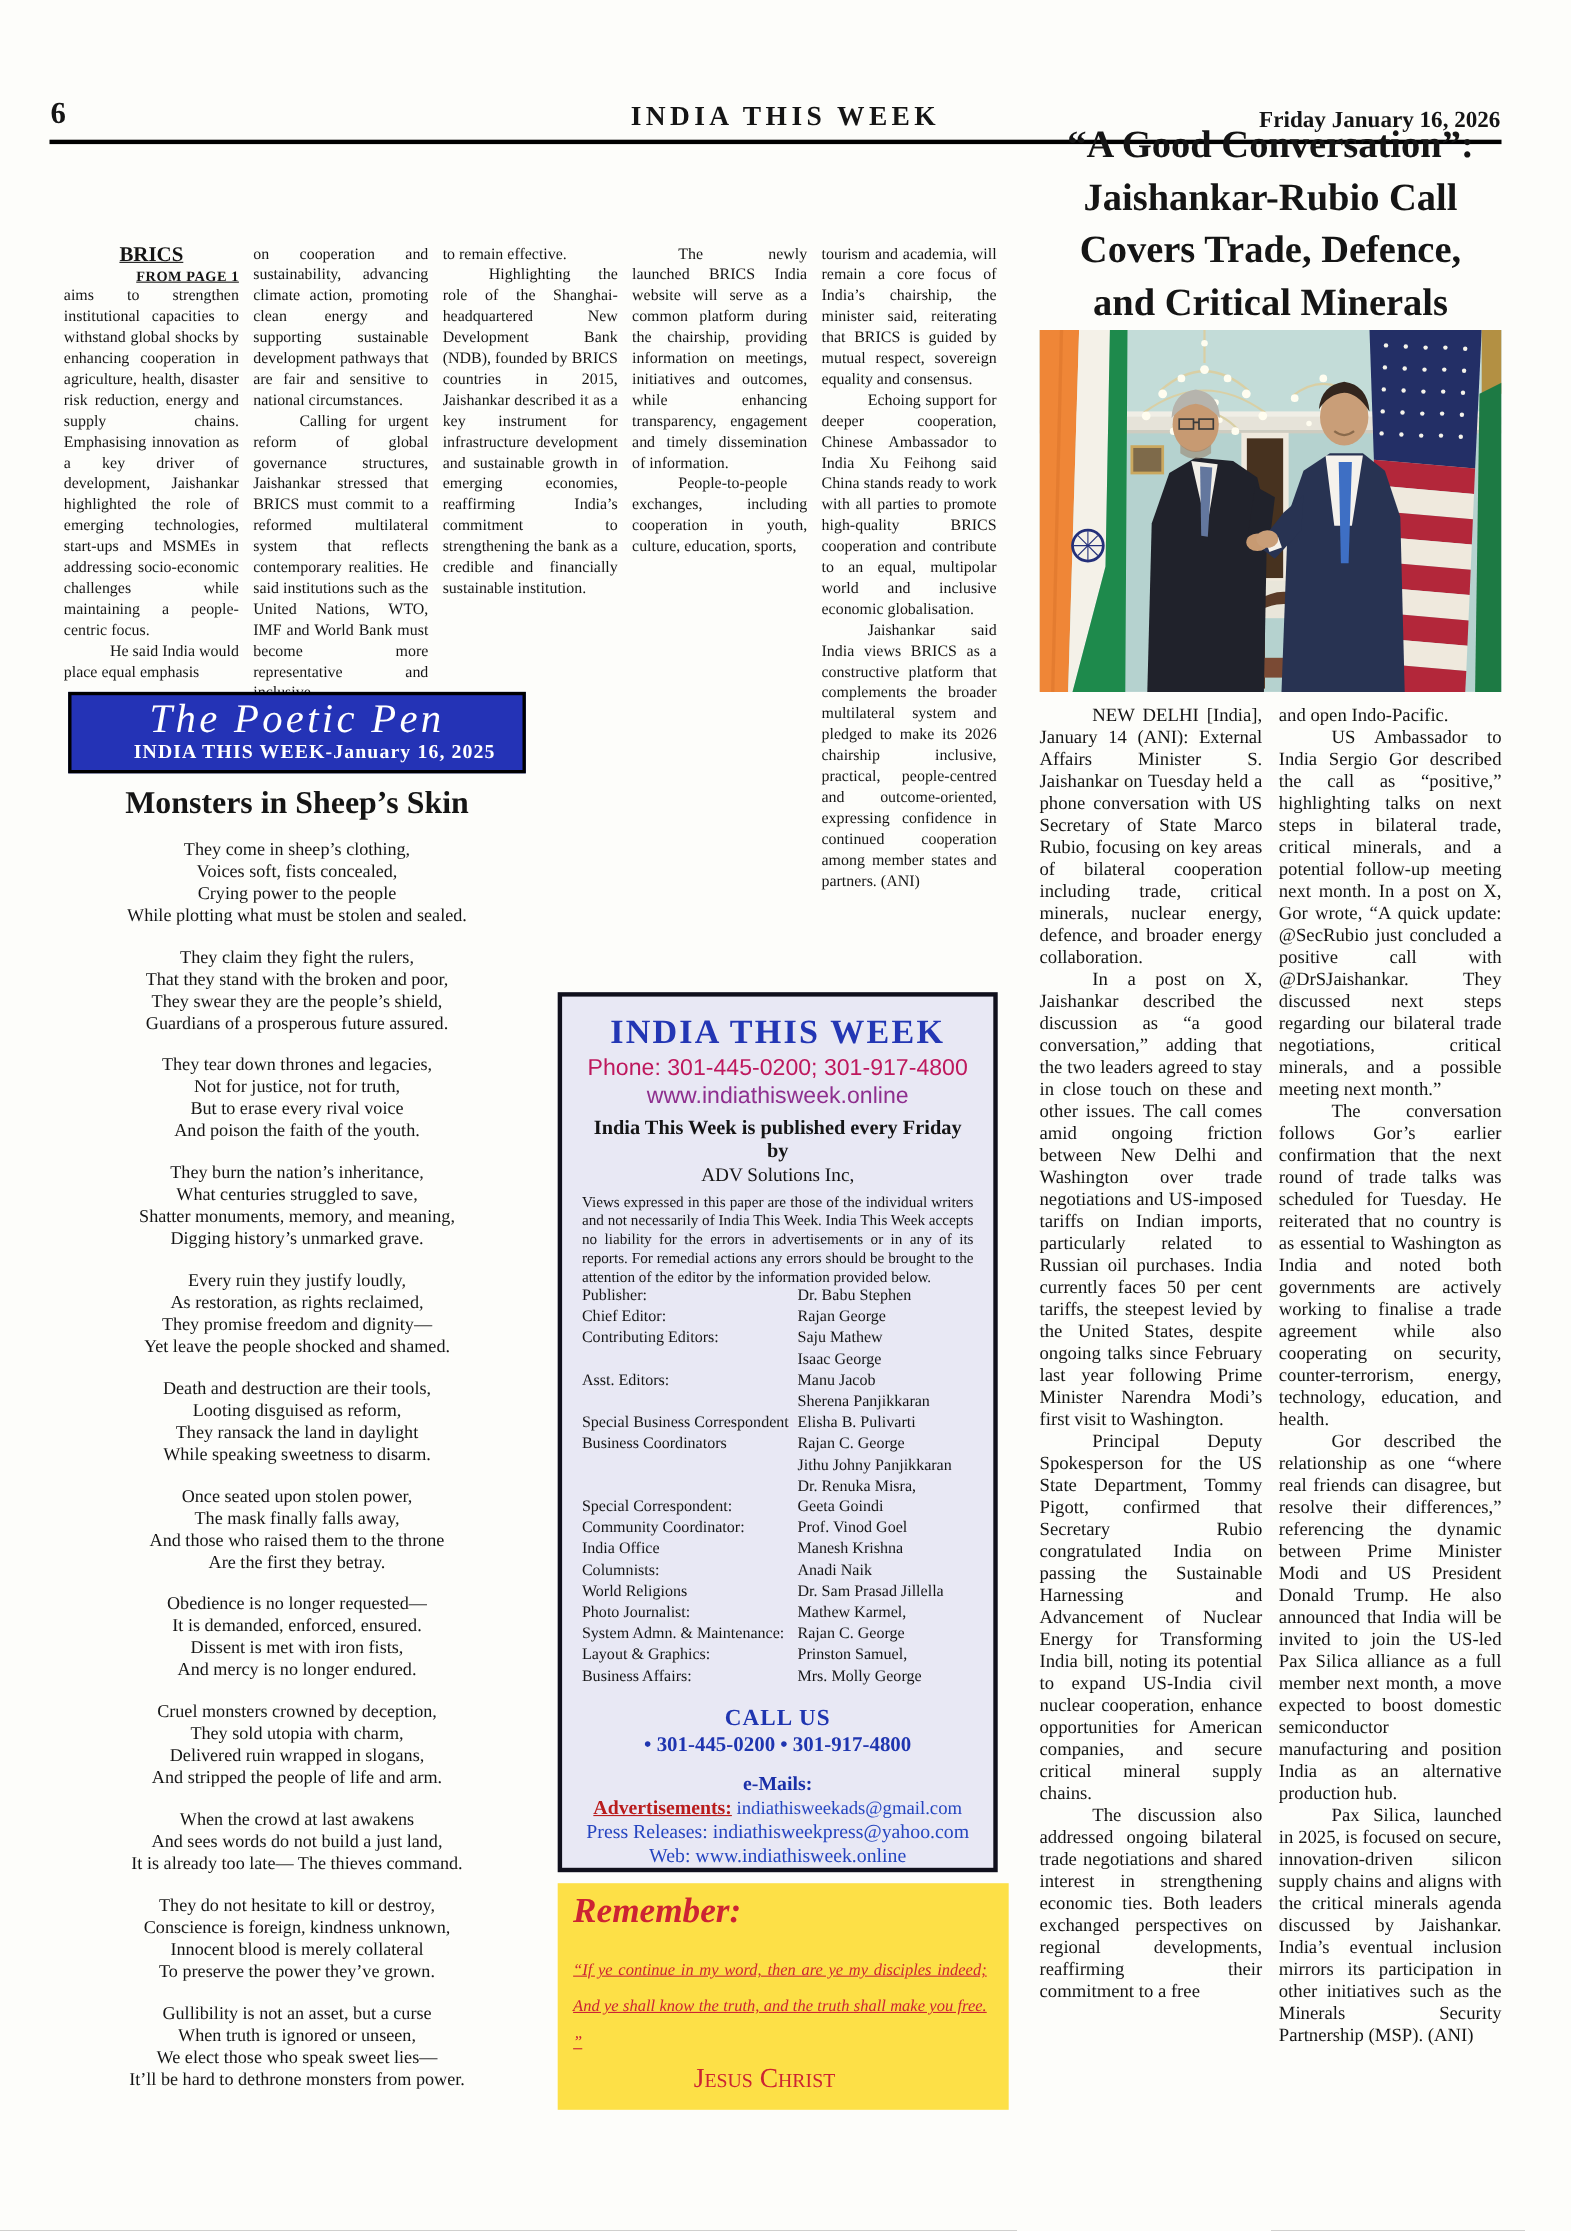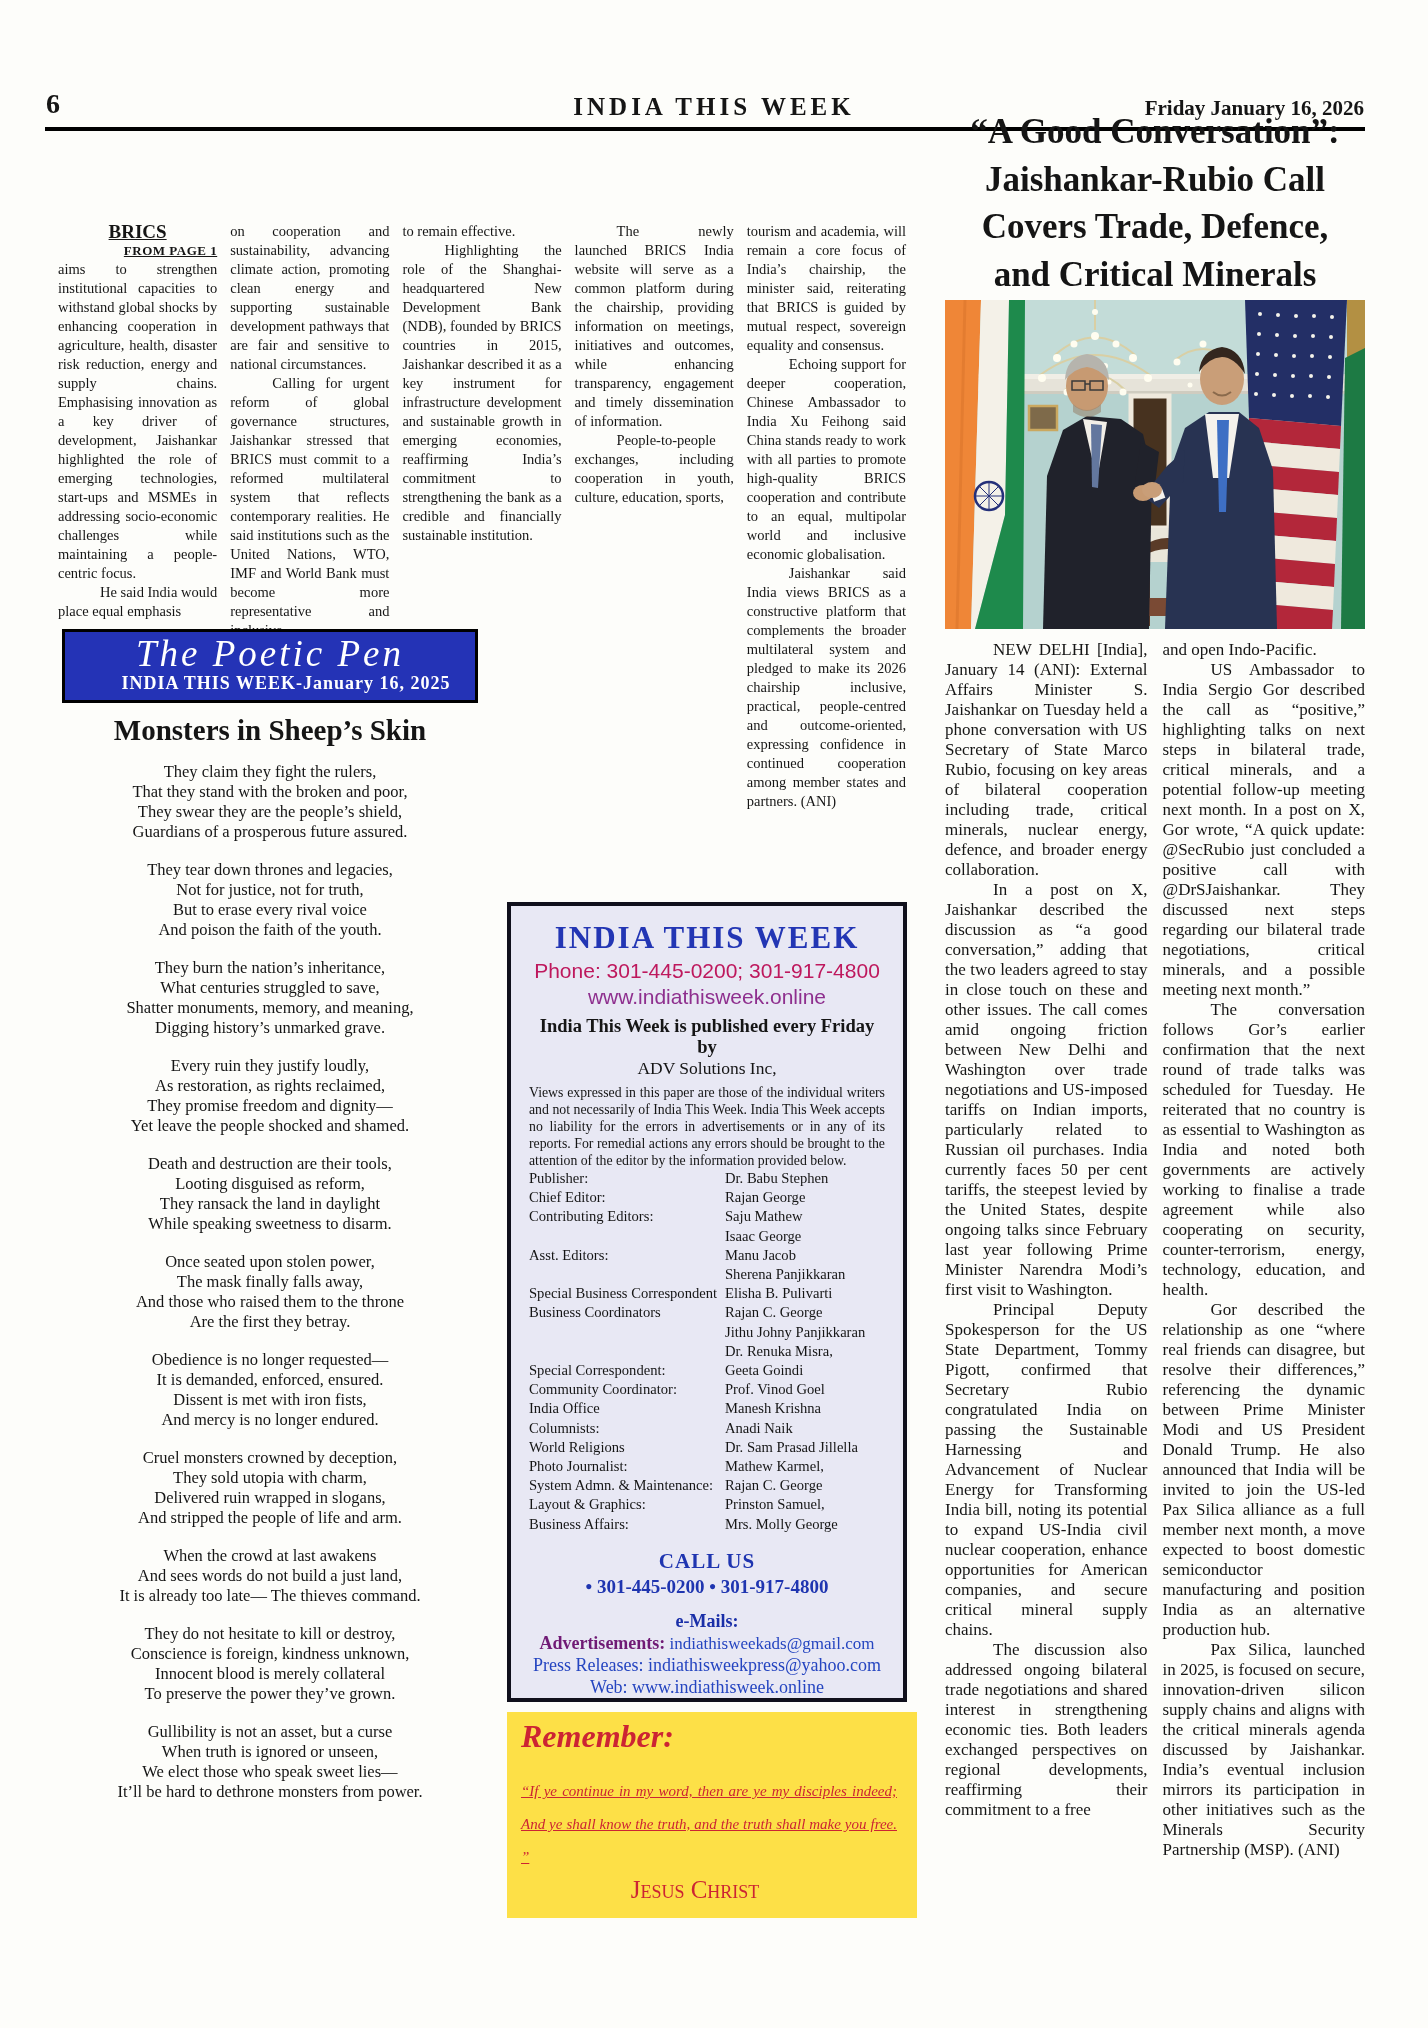--- a/index.html
+++ b/index.html
@@ -46,21 +46,21 @@
   .staff{font-size:14.6px;line-height:19.2px;}
   .srow{display:flex;}
   .srole{width:196px;flex:none;}
   .sname{flex:1;}
   .callus{margin-top:15px;text-align:center;color:#1f35b0;font-weight:bold;}
   .callus .l1{font-size:21px;letter-spacing:1px;}
   .callus .l2{font-size:19px;margin-top:2px;}
   .emails{margin-top:13px;text-align:center;color:#2545c0;}
   .emails .el{font-size:18px;font-weight:bold;color:#1a2fa8;}
   .emails .ea{font-size:17px;margin-top:1px;}
-  .emails .ea b{font-size:18px;color:#701a75;}
+  .emails .ea b{font-size:18px;color:#b91c1c;text-decoration:underline;}
   .emails .ep,.emails .ew{font-size:18px;margin-top:1px;}
   
   .rem{position:absolute;left:507px;top:1712px;width:410px;height:206px;box-sizing:border-box;
        background:#fde047;padding:6px 20px 0 14px;color:#cc2433;}
   .rem-label{font-size:32px;font-weight:bold;font-style:italic;}
   .rem-quote{font-size:15px;line-height:33px;font-style:italic;text-align:justify;margin-top:20px;text-decoration:underline;}
   .rem-att{font-size:25px;font-variant:small-caps;text-align:center;padding-right:28px;margin-top:2px;}
   
   .rub-head{position:absolute;left:945px;top:108px;width:420px;text-align:center;
             font-size:35px;line-height:47.5px;font-weight:bold;}
@@ -105,20 +105,24 @@
       <p class="ind">Jaishankar said India views BRICS as a constructive platform that complements the broader multilateral system and pledged to make its 2026 chairship inclusive, practical, people-centred and outcome-oriented, expressing confidence in continued cooperation among member states and partners. (ANI)</p>
     </div>
   </div>
 
   <div class="ppen">
     <div class="ppen-title">The Poetic Pen</div>
     <div class="ppen-sub">INDIA THIS WEEK-January 16, 2025</div>
   </div>
   <div class="poem-title">Monsters in Sheep’s Skin</div>
   <div class="poem">
+    <div class="stanza">They come in sheep’s clothing,
+Voices soft, fists concealed,
+Crying power to the people
+While plotting what must be stolen and sealed.</div>
     <div class="stanza">They claim they fight the rulers,
 That they stand with the broken and poor,
 They swear they are the people’s shield,
 Guardians of a prosperous future assured.</div>
     <div class="stanza">They tear down thrones and legacies,
 Not for justice, not for truth,
 But to erase every rival voice
 And poison the faith of the youth.</div>
     <div class="stanza">They burn the nation’s inheritance,
 What centuries struggled to save,

